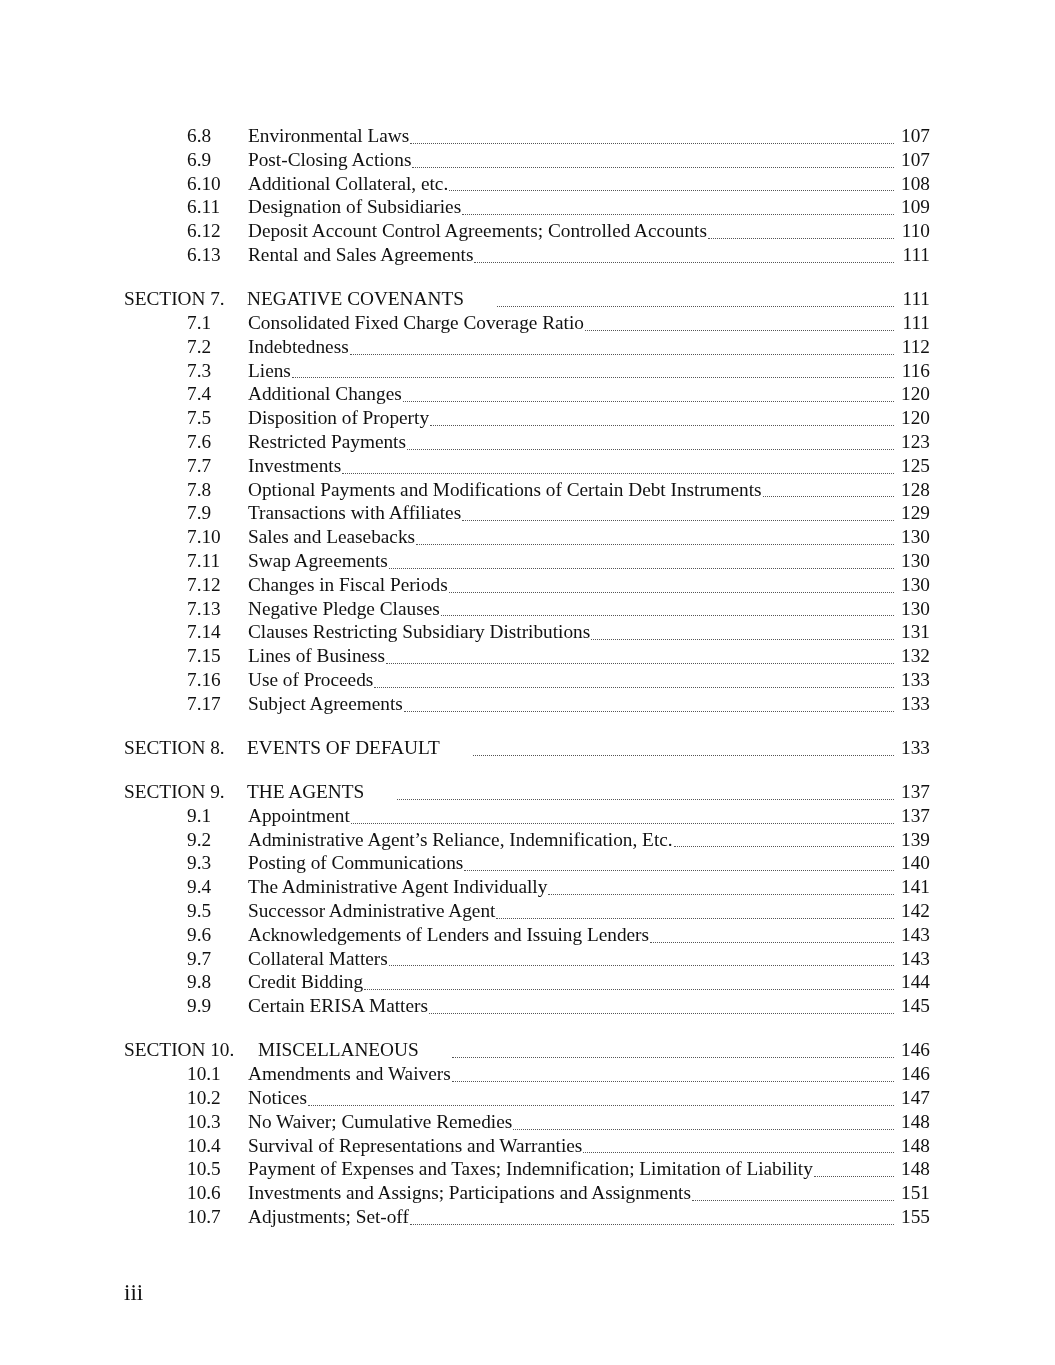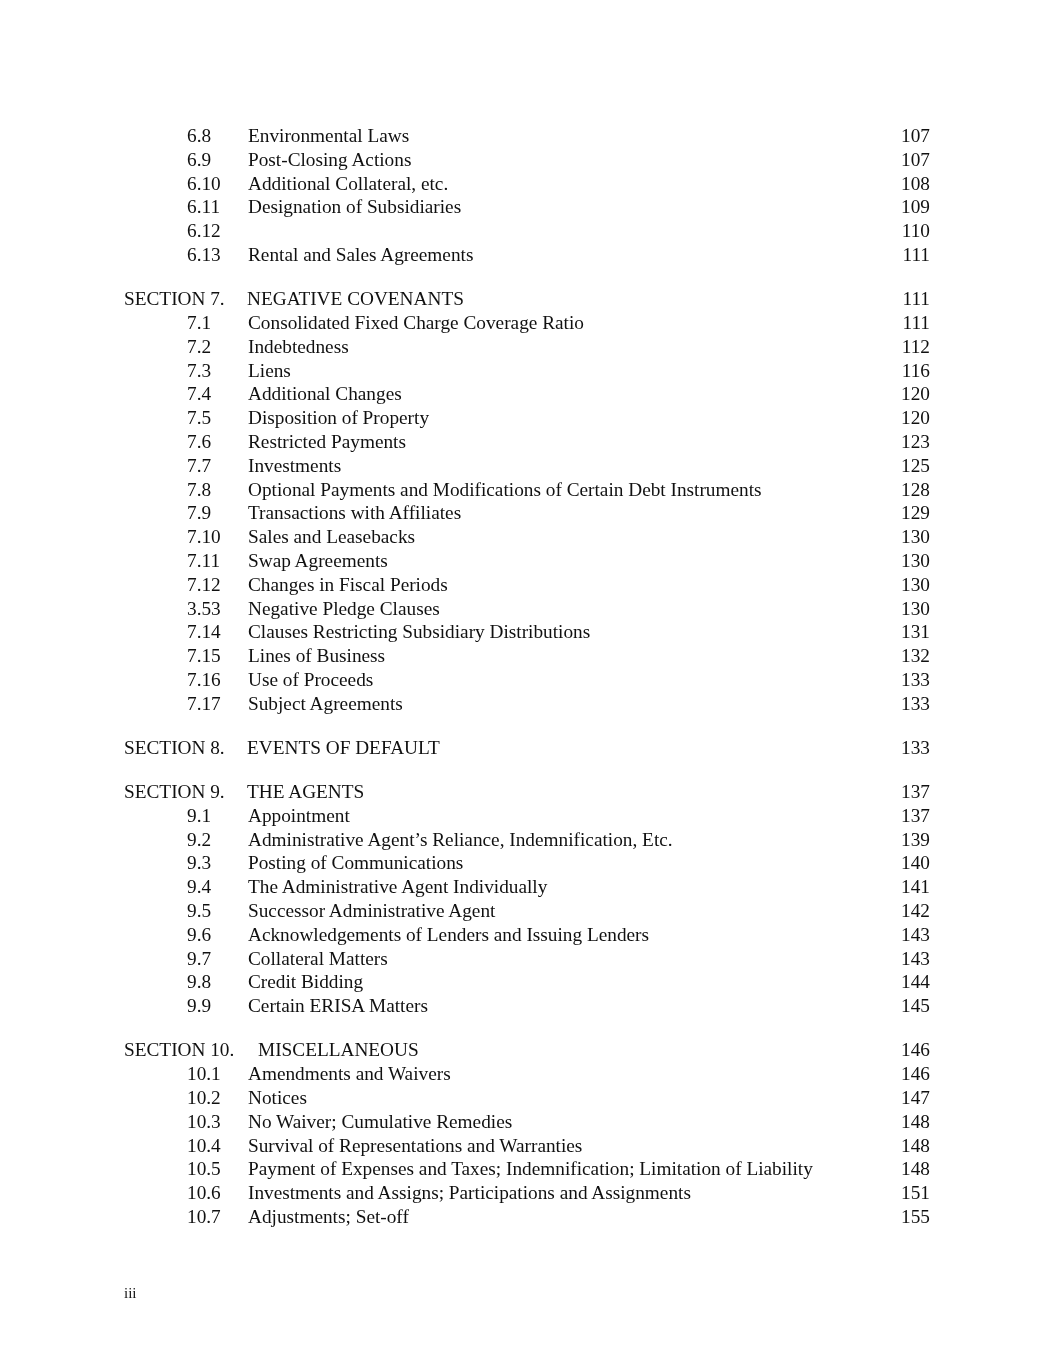--- a/index.html
+++ b/index.html
@@ -12,37 +12,36 @@
     .row {
       position: relative; height: 23.8px; line-height: 23.8px;
       font-size: 19.3px; white-space: nowrap; padding-left: 31px;
     }
     .row.gap { margin-top: 20.4px; }
     .num { position: absolute; left: 187px; top: 0; }
     .sec-label { position: absolute; left: 124px; top: 0; }
     .lead {
       position: absolute; top: 0; display: flex; align-items: baseline;
       right: 160px;
-      flex-direction: column;
     }
     .row.sub .lead { left: 248px; }
     .row.section .lead { left: 247px; gap: 32px; }
     .row.section.wide .lead { left: 258px; }
     .title { flex: 0 0 auto; }
     .dots {
       flex: 1 1 auto; height: 1px; margin: 0 1px;
       border-bottom: 1px dotted #555555;
       transform: translateY(-4px);
       align-self: flex-end;
       margin-bottom: 0;
     }
     .page { position: absolute; right: 125px; top: 0; }
     .footer {
       position: absolute; left: 124px; top: 1281px;
-      font-size: 15px; line-height: 24px;
+      font-size: 23px; line-height: 24px;
     }
   </style>
 </head>
 <body>
 
 <div class="toc" id="toc">
     <div class="row sub">
       <span class="num">6.8</span>
       <span class="lead">
         <span class="title">Environmental Laws</span>
@@ -70,20 +69,21 @@
       <span class="num">6.11</span>
       <span class="lead">
         <span class="title">Designation of Subsidiaries</span>
         <span class="dots"></span>
       </span>
       <span class="page">109</span>
     </div>
     <div class="row sub">
       <span class="num">6.12</span>
       <span class="lead">
+        <span class="title">Deposit Account Control Agreements; Controlled Accounts</span>
         <span class="dots"></span>
       </span>
       <span class="page">110</span>
     </div>
     <div class="row sub">
       <span class="num">6.13</span>
       <span class="lead">
         <span class="title">Rental and Sales Agreements</span>
         <span class="dots"></span>
       </span>
@@ -187,21 +187,21 @@
     </div>
     <div class="row sub">
       <span class="num">7.12</span>
       <span class="lead">
         <span class="title">Changes in Fiscal Periods</span>
         <span class="dots"></span>
       </span>
       <span class="page">130</span>
     </div>
     <div class="row sub">
-      <span class="num">3.53</span>
+      <span class="num">7.13</span>
       <span class="lead">
         <span class="title">Negative Pledge Clauses</span>
         <span class="dots"></span>
       </span>
       <span class="page">130</span>
     </div>
     <div class="row sub">
       <span class="num">7.14</span>
       <span class="lead">
         <span class="title">Clauses Restricting Subsidiary Distributions</span>

